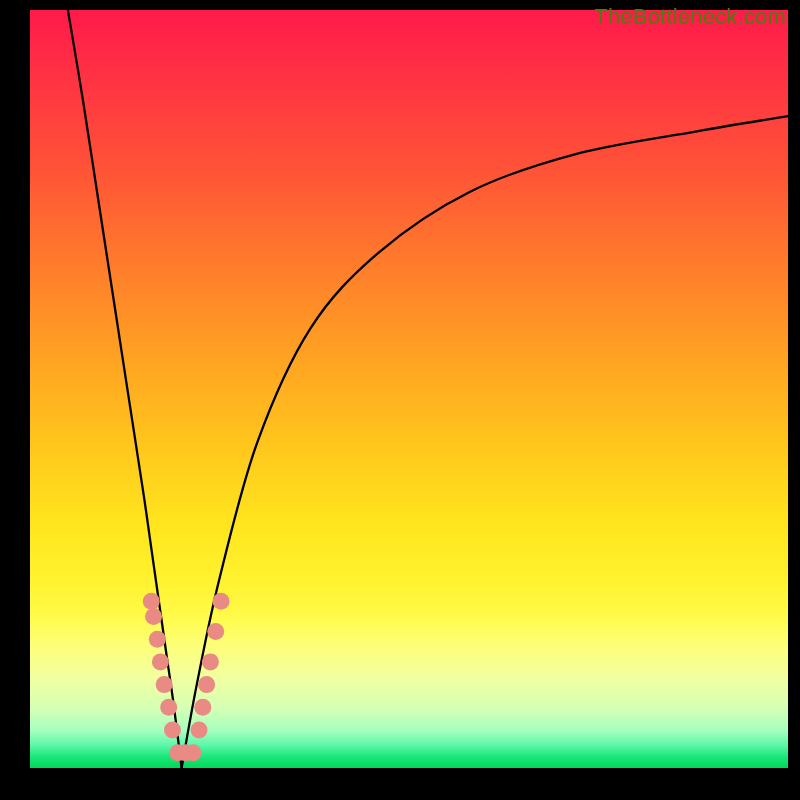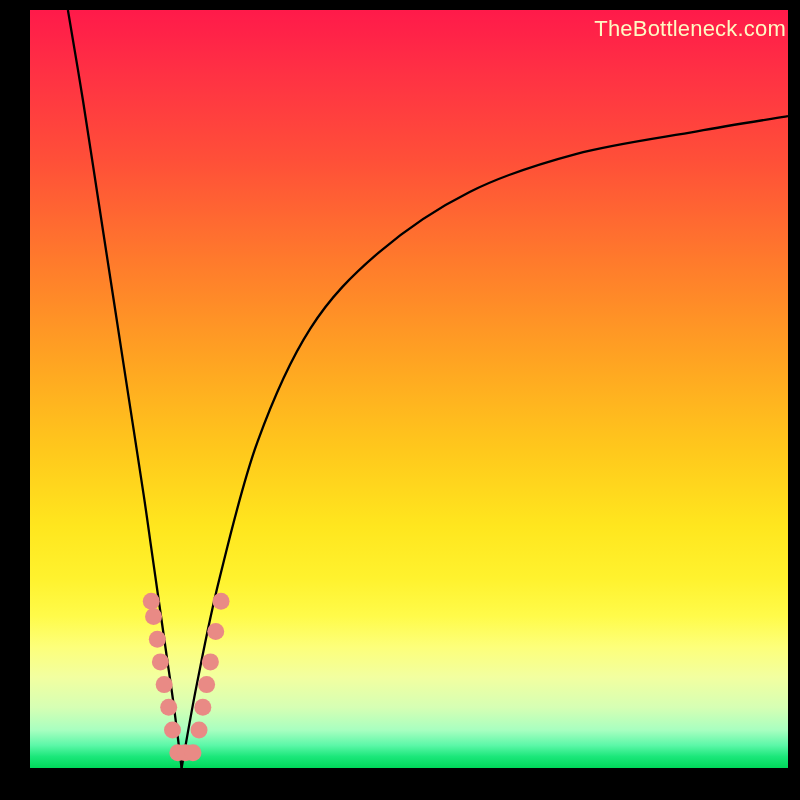--- a/index.html
+++ b/index.html
@@ -37,23 +37,23 @@
       #f2ffa0 88%,
       #d6ffb4 92%,
       #a8ffc0 95%,
       #5cf7a8 97%,
       #1be77a 98.5%,
       #00d85a 100%
     );
   }
   .watermark {
     position: absolute;
-    top: 16px;
+    top: 4px;
     right: 14px;
-    color: #fef9c3;
+    color: #4d7c0f;
     font-size: 22px;
     font-weight: 400;
     letter-spacing: 0.2px;
     user-select: none;
   }
   svg.curves {
     position: absolute;
     inset: 0;
   }
   .curve {

